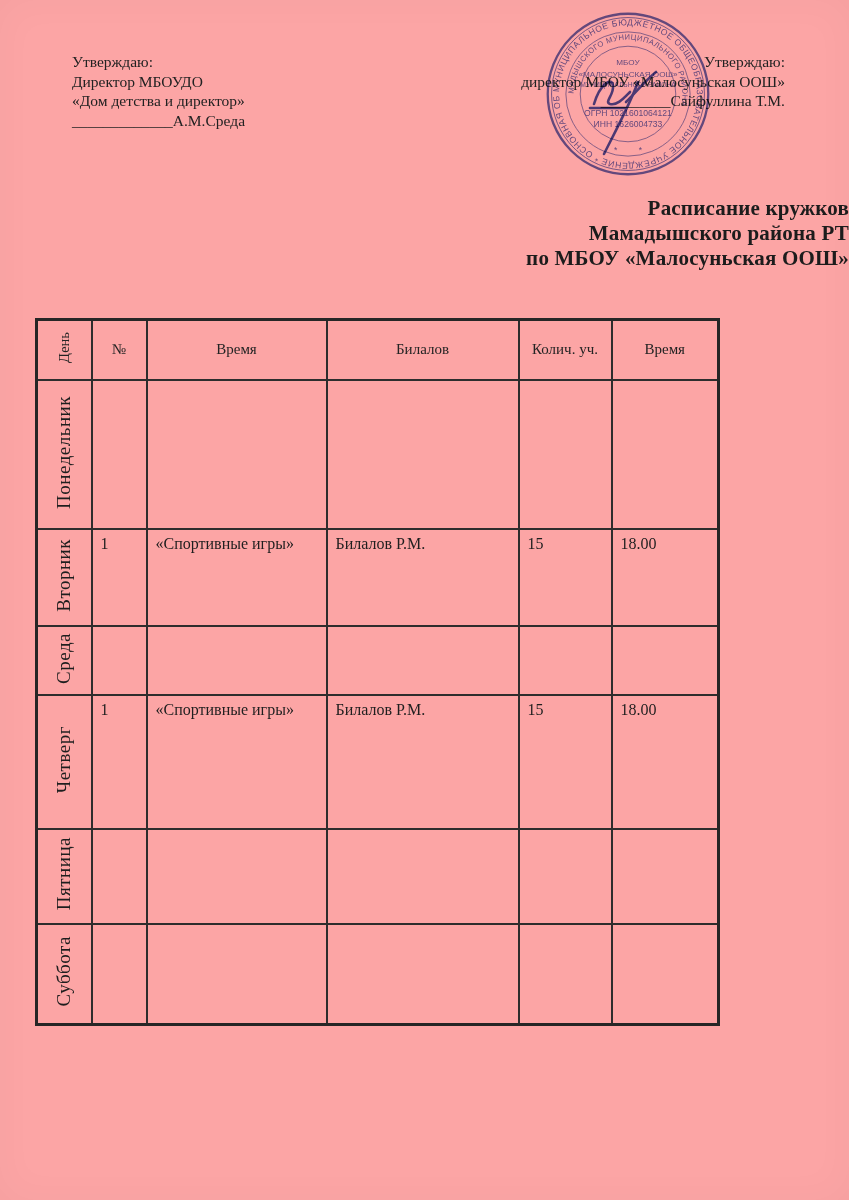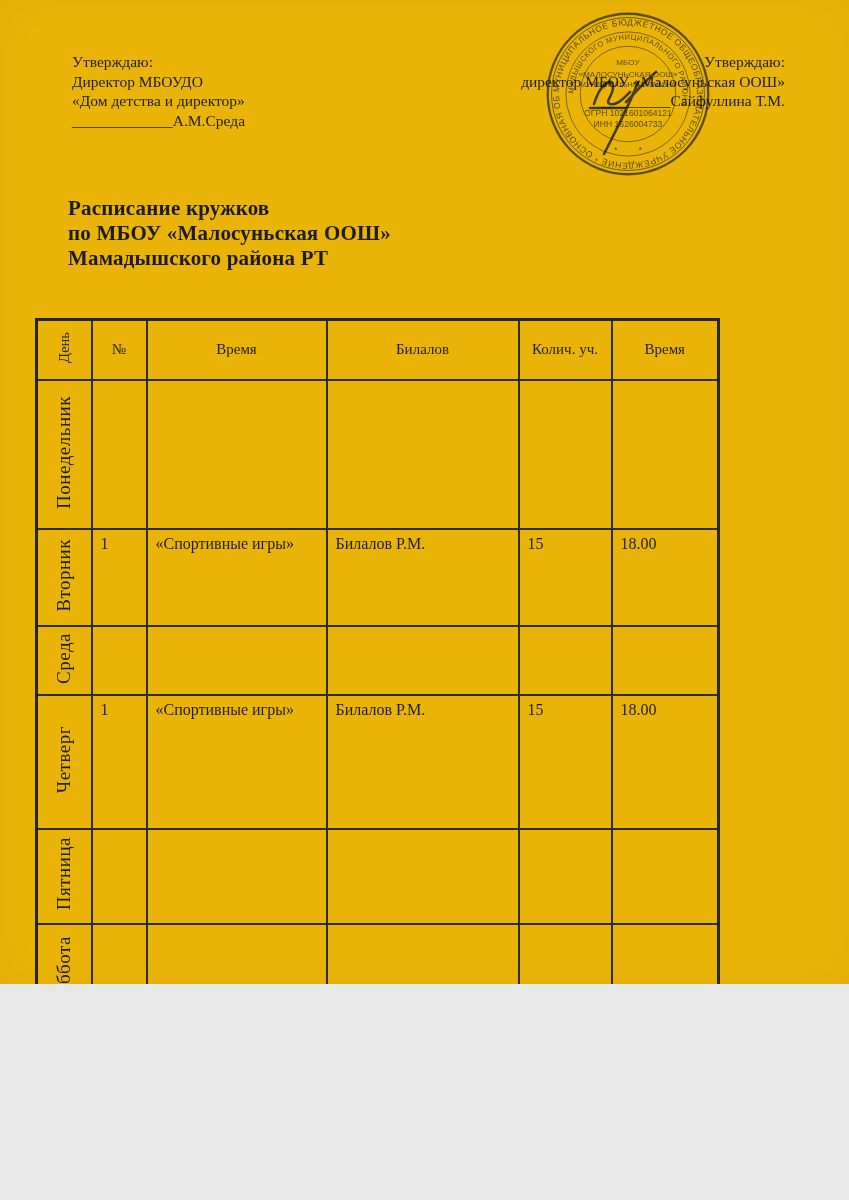--- a/index.html
+++ b/index.html
@@ -1,43 +1,43 @@
 <!DOCTYPE html>
 <html><head>
 <meta charset="utf-8">
 <style>
   * { margin: 0; padding: 0; box-sizing: border-box; }
   html, body { background: #e8e8e8; }
   .page {
     position: relative;
     width: 849px;
-    height: 984px;
+    height: 1200px;
     margin: 0 auto;
-    background: #eab308;
+    background: #fca5a5;
     font-family: "Liberation Serif", "DejaVu Serif", serif;
     color: #222;
     overflow: hidden;
     box-shadow: inset 0 0 40px rgba(0,0,0,0.03);
   }
 
   
   .approval-left {
     position: absolute; left: 72px; top: 52px;
     font-size: 15.5px; line-height: 19.5px; white-space: nowrap;
   }
   .approval-right {
     position: absolute; right: 64px; top: 52px; width: 360px;
     font-size: 15.5px; line-height: 19.5px; text-align: right; white-space: nowrap;
   }
 
   
   .title-block {
     position: absolute; top: 196px; left: 0; width: 100%;
     padding-left: 68px;
-    text-align: left;
+    text-align: right;
     font-size: 21px; font-weight: bold; line-height: 25px;
     color: #1c1c1c;
     letter-spacing: 0.2px;
   }
 
   
   .schedule-wrap { position: absolute; left: 35px; top: 318px; }
   table.schedule {
     border-collapse: collapse; table-layout: fixed; width: 682px;
     background: transparent;
@@ -149,22 +149,22 @@
         <path d="M 8 36 C 14 16 26 8 27 18 C 28 27 18 34 24 36 C 31 38 38 30 44 24"></path>
         <path d="M 40 34 C 50 24 60 12 70 4"></path>
         <path d="M 52 14 C 44 36 30 62 18 86"></path>
         <path d="M 4 40 L 40 40"></path>
       </g>
     </svg>
   </div>
 
   <div class="title-block">
     <div>Расписание кружков</div>
+    <div>Мамадышского района РТ</div>
     <div>по МБОУ «Малосуньская ООШ»</div>
-    <div>Мамадышского района РТ</div>
   </div>
 
   <div class="schedule-wrap">
     <table class="schedule">
       <colgroup>
         <col style="width:55px">
           <col style="width:55px">
           <col style="width:180px">
         <col style="width:192px">
           <col style="width:93px">

